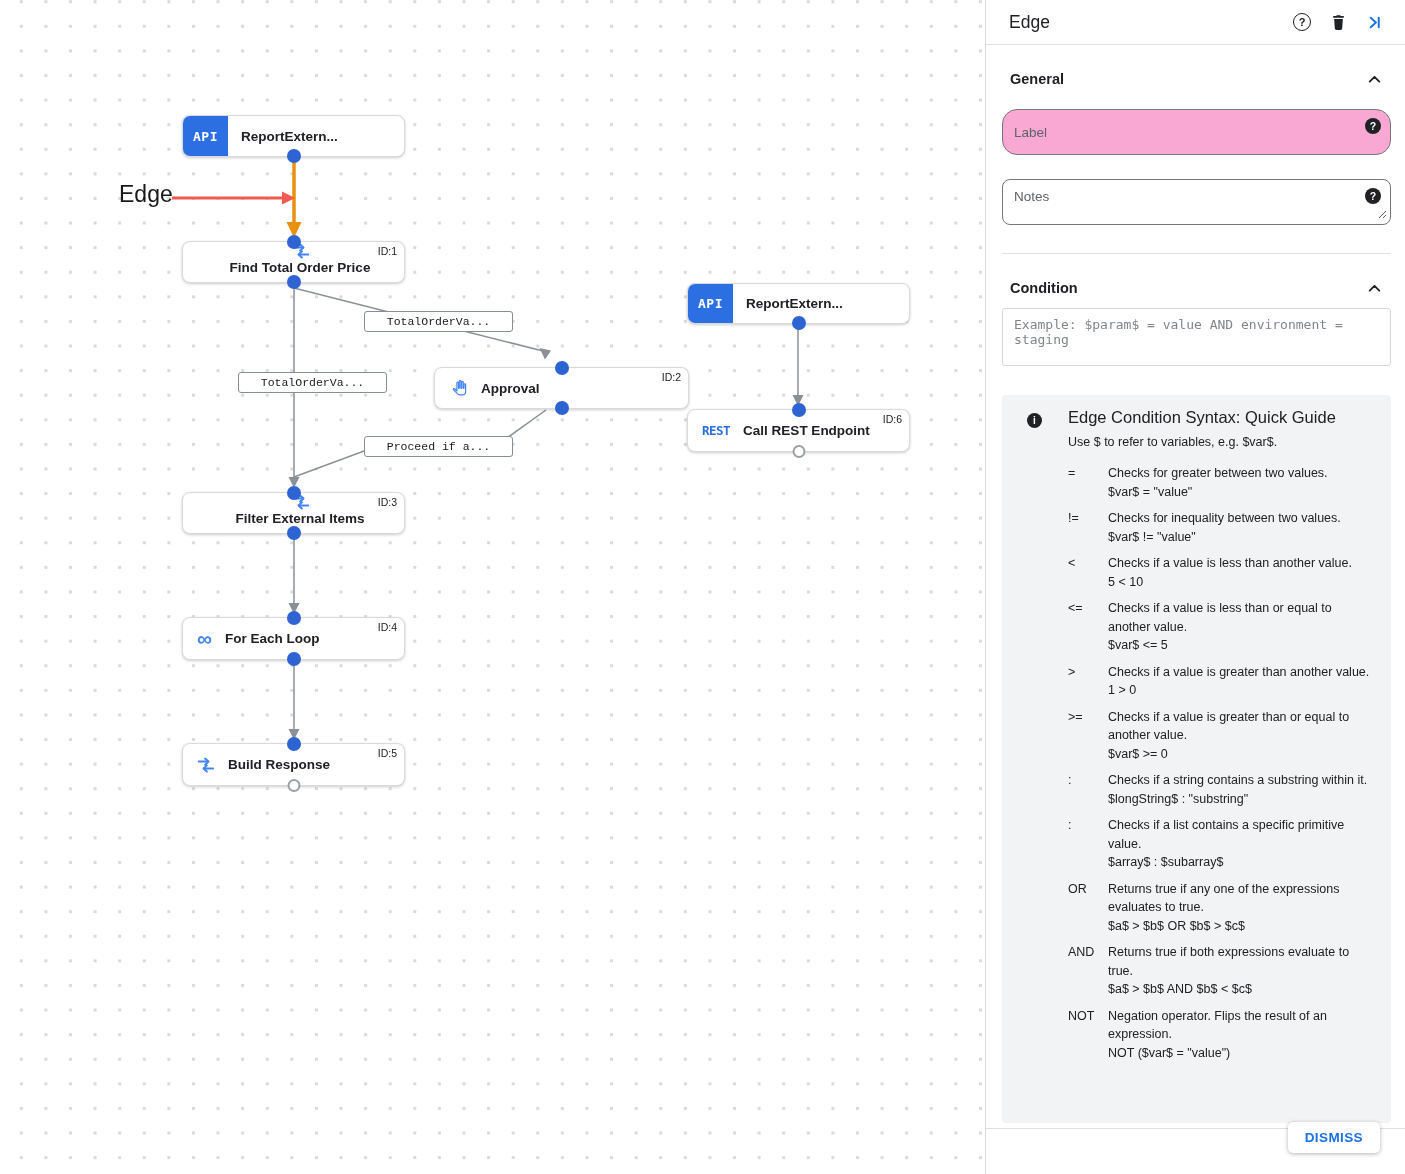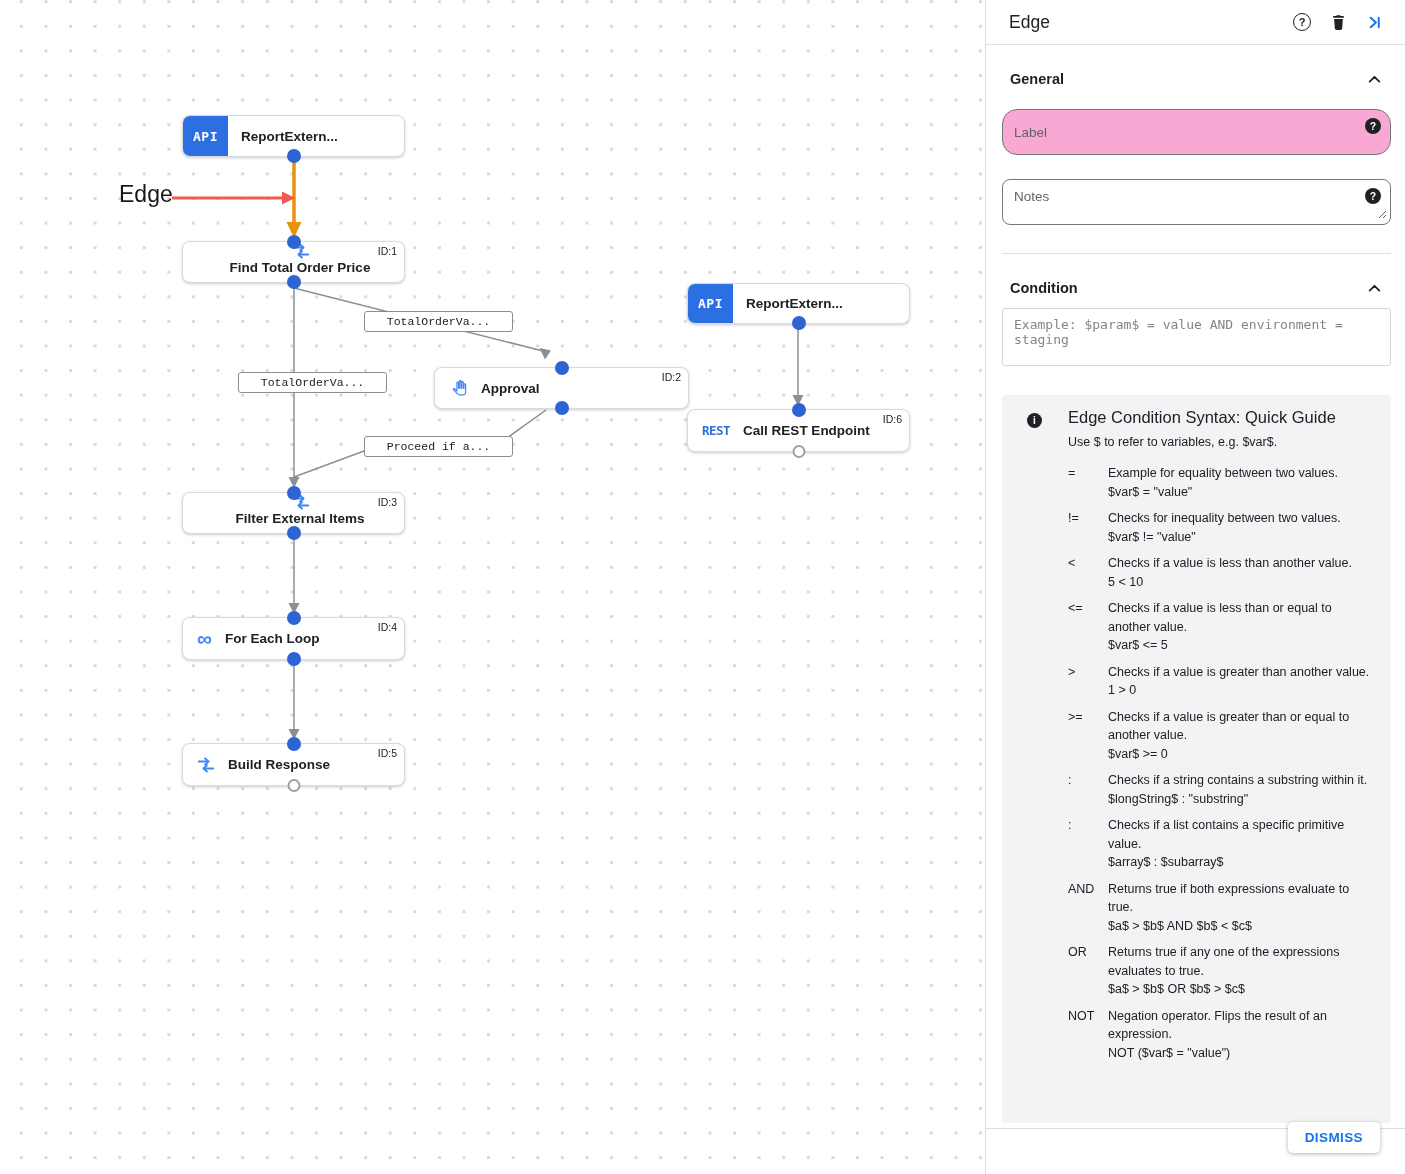--- a/index.html
+++ b/index.html
@@ -283,21 +283,21 @@
     <div class="guide">
       <div class="guide-head">
         <span class="info-badge">i</span>
         <span class="guide-title">Edge Condition Syntax: Quick Guide</span>
       </div>
       <div class="guide-sub">Use $ to refer to variables, e.g. $var$.</div>
       <div class="guide-rows">
         <div class="g-row">
             <span class="g-op">=</span>
             <span class="g-body">
-              <div>Example for equality between two values.</div>
+              <div>Checks for greater between two values.</div>
               <div>$var$ = "value"</div>
             </span>
           </div>
         <div class="g-row">
             <span class="g-op">!=</span>
             <span class="g-body">
               <div>Checks for inequality between two values.</div>
               <div>$var$ != "value"</div>
             </span>
           </div>
@@ -337,31 +337,31 @@
             </span>
           </div>
         <div class="g-row">
             <span class="g-op">:</span>
             <span class="g-body">
               <div>Checks if a list contains a specific primitive value.</div>
               <div>$array$ : $subarray$</div>
             </span>
           </div>
         <div class="g-row">
+            <span class="g-op">OR</span>
+            <span class="g-body">
+              <div>Returns true if any one of the expressions evaluates to true.</div>
+              <div>$a$ &gt; $b$ OR $b$ &gt; $c$</div>
+            </span>
+          </div>
+        <div class="g-row">
             <span class="g-op">AND</span>
             <span class="g-body">
               <div>Returns true if both expressions evaluate to true.</div>
               <div>$a$ &gt; $b$ AND $b$ &lt; $c$</div>
-            </span>
-          </div>
-        <div class="g-row">
-            <span class="g-op">OR</span>
-            <span class="g-body">
-              <div>Returns true if any one of the expressions evaluates to true.</div>
-              <div>$a$ &gt; $b$ OR $b$ &gt; $c$</div>
             </span>
           </div>
         <div class="g-row">
             <span class="g-op">NOT</span>
             <span class="g-body">
               <div>Negation operator. Flips the result of an expression.</div>
               <div>NOT ($var$ = "value")</div>
             </span>
           </div>
       </div>

